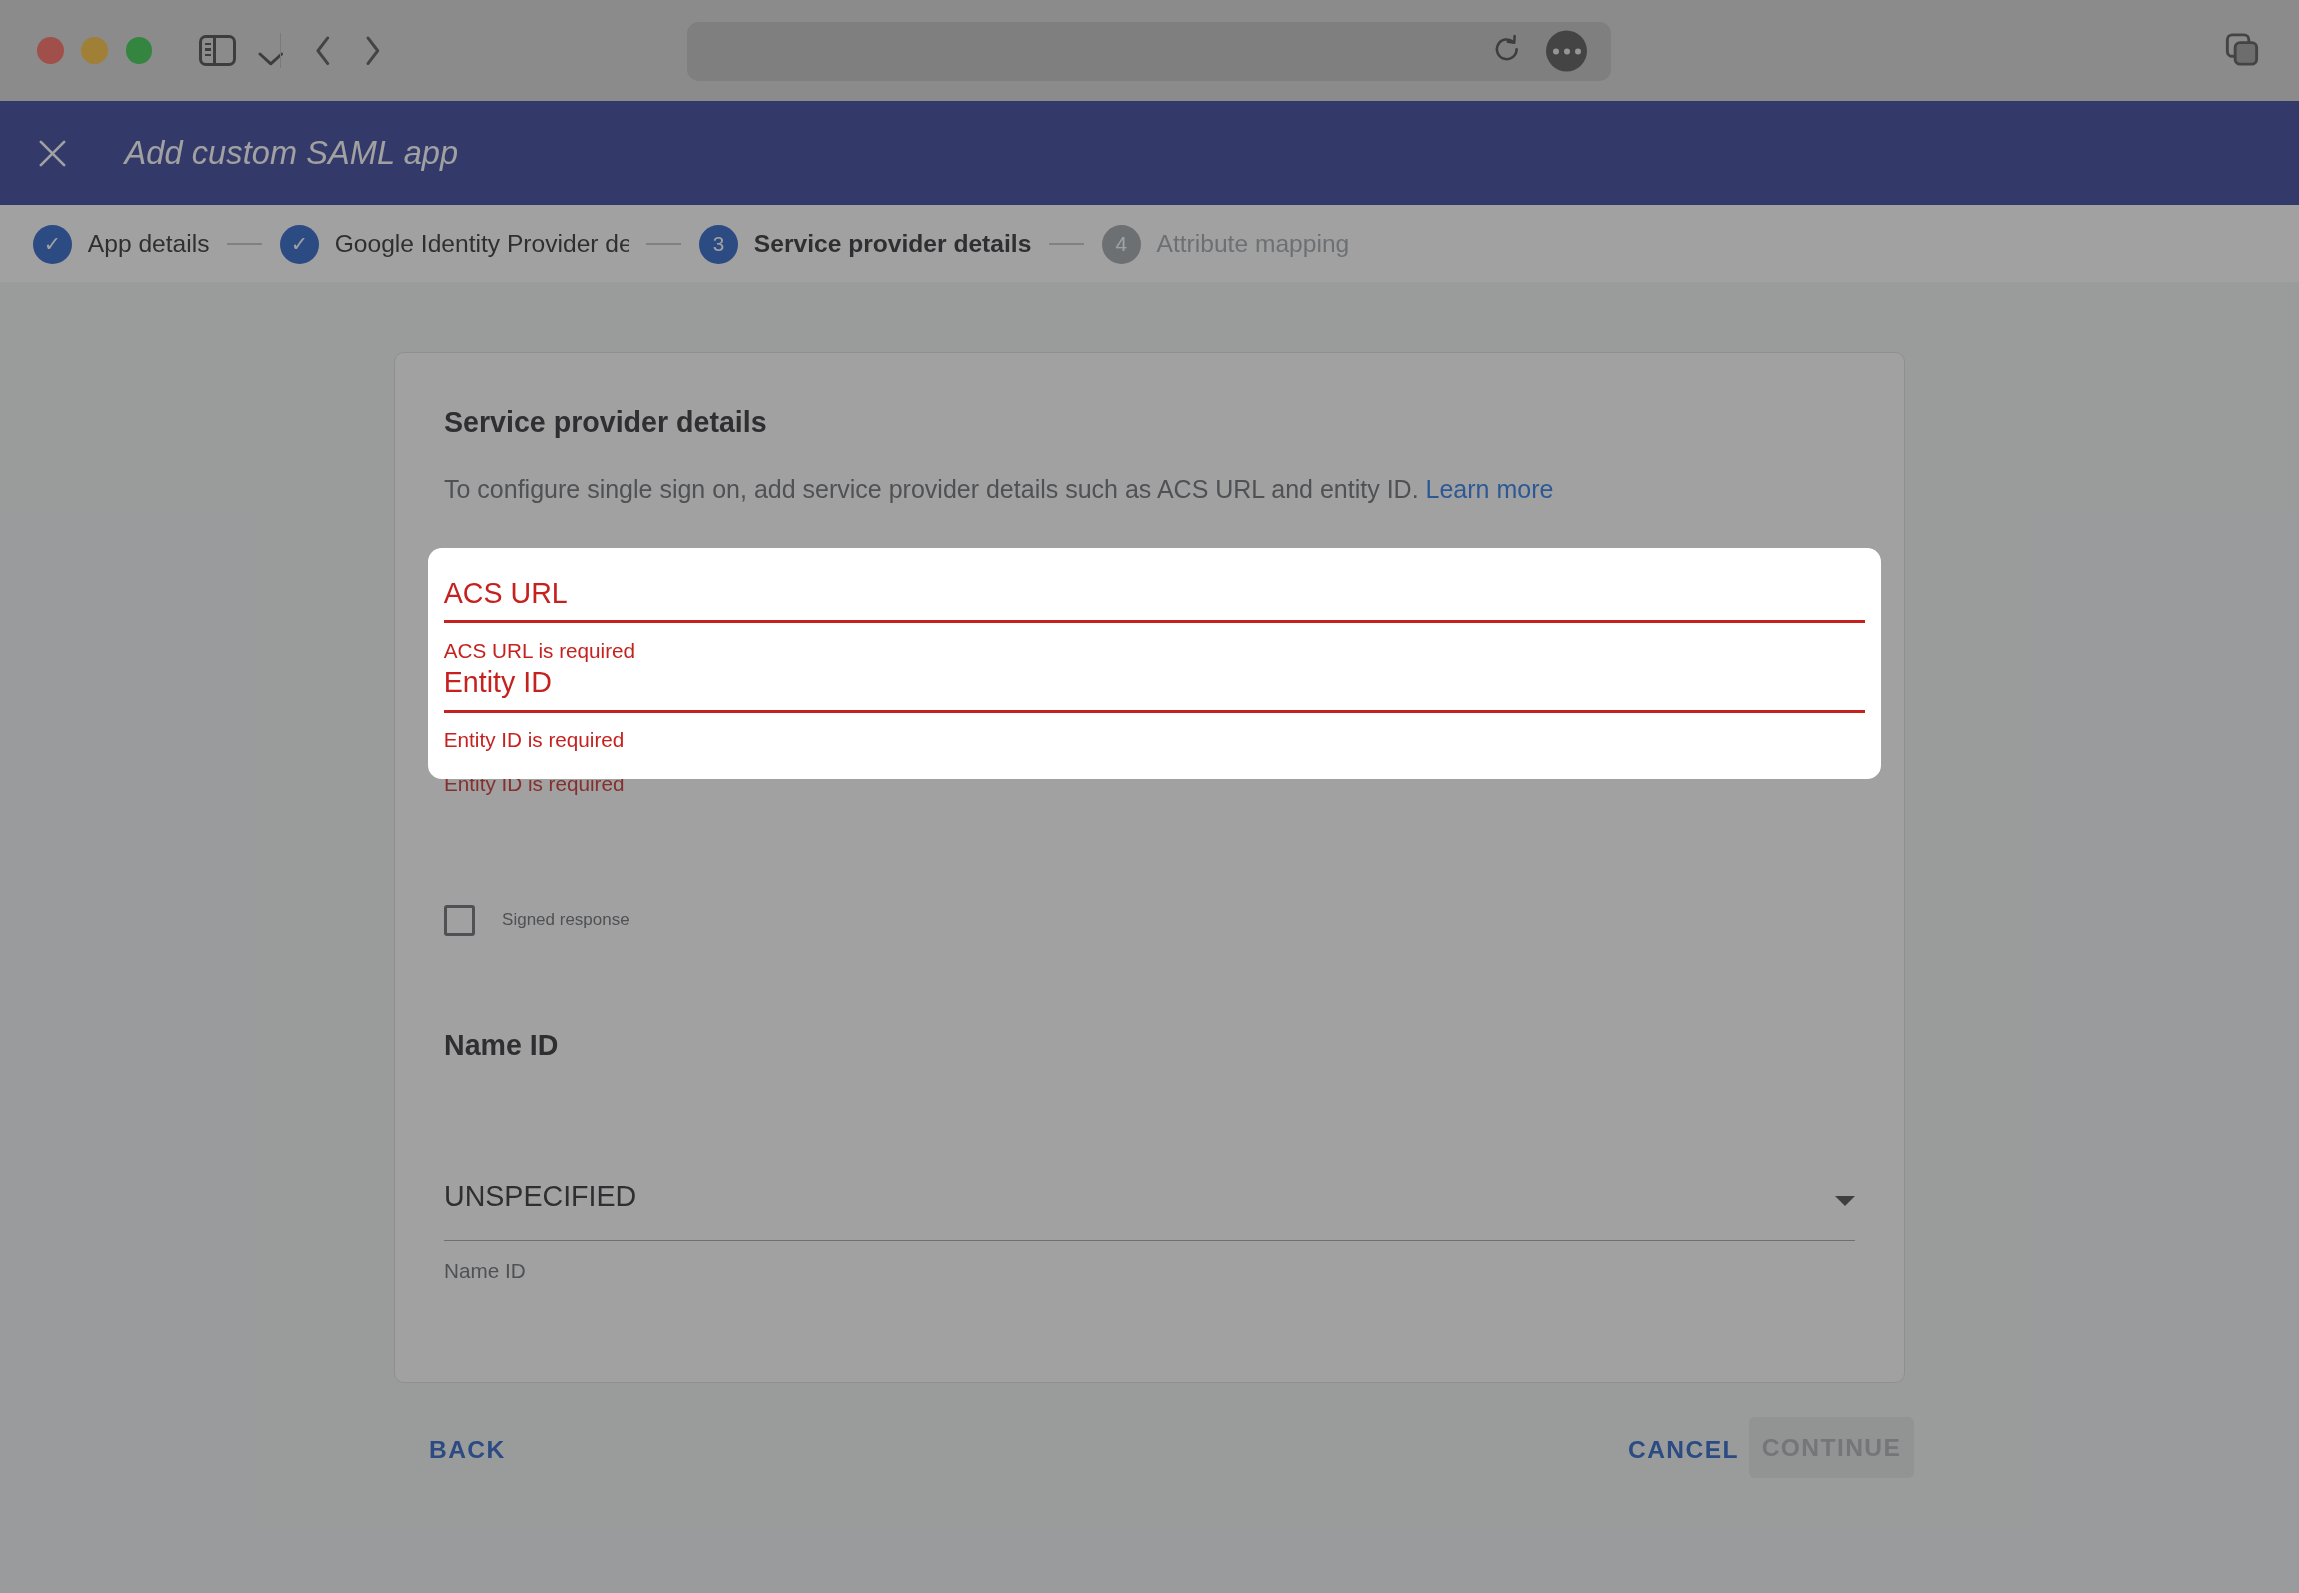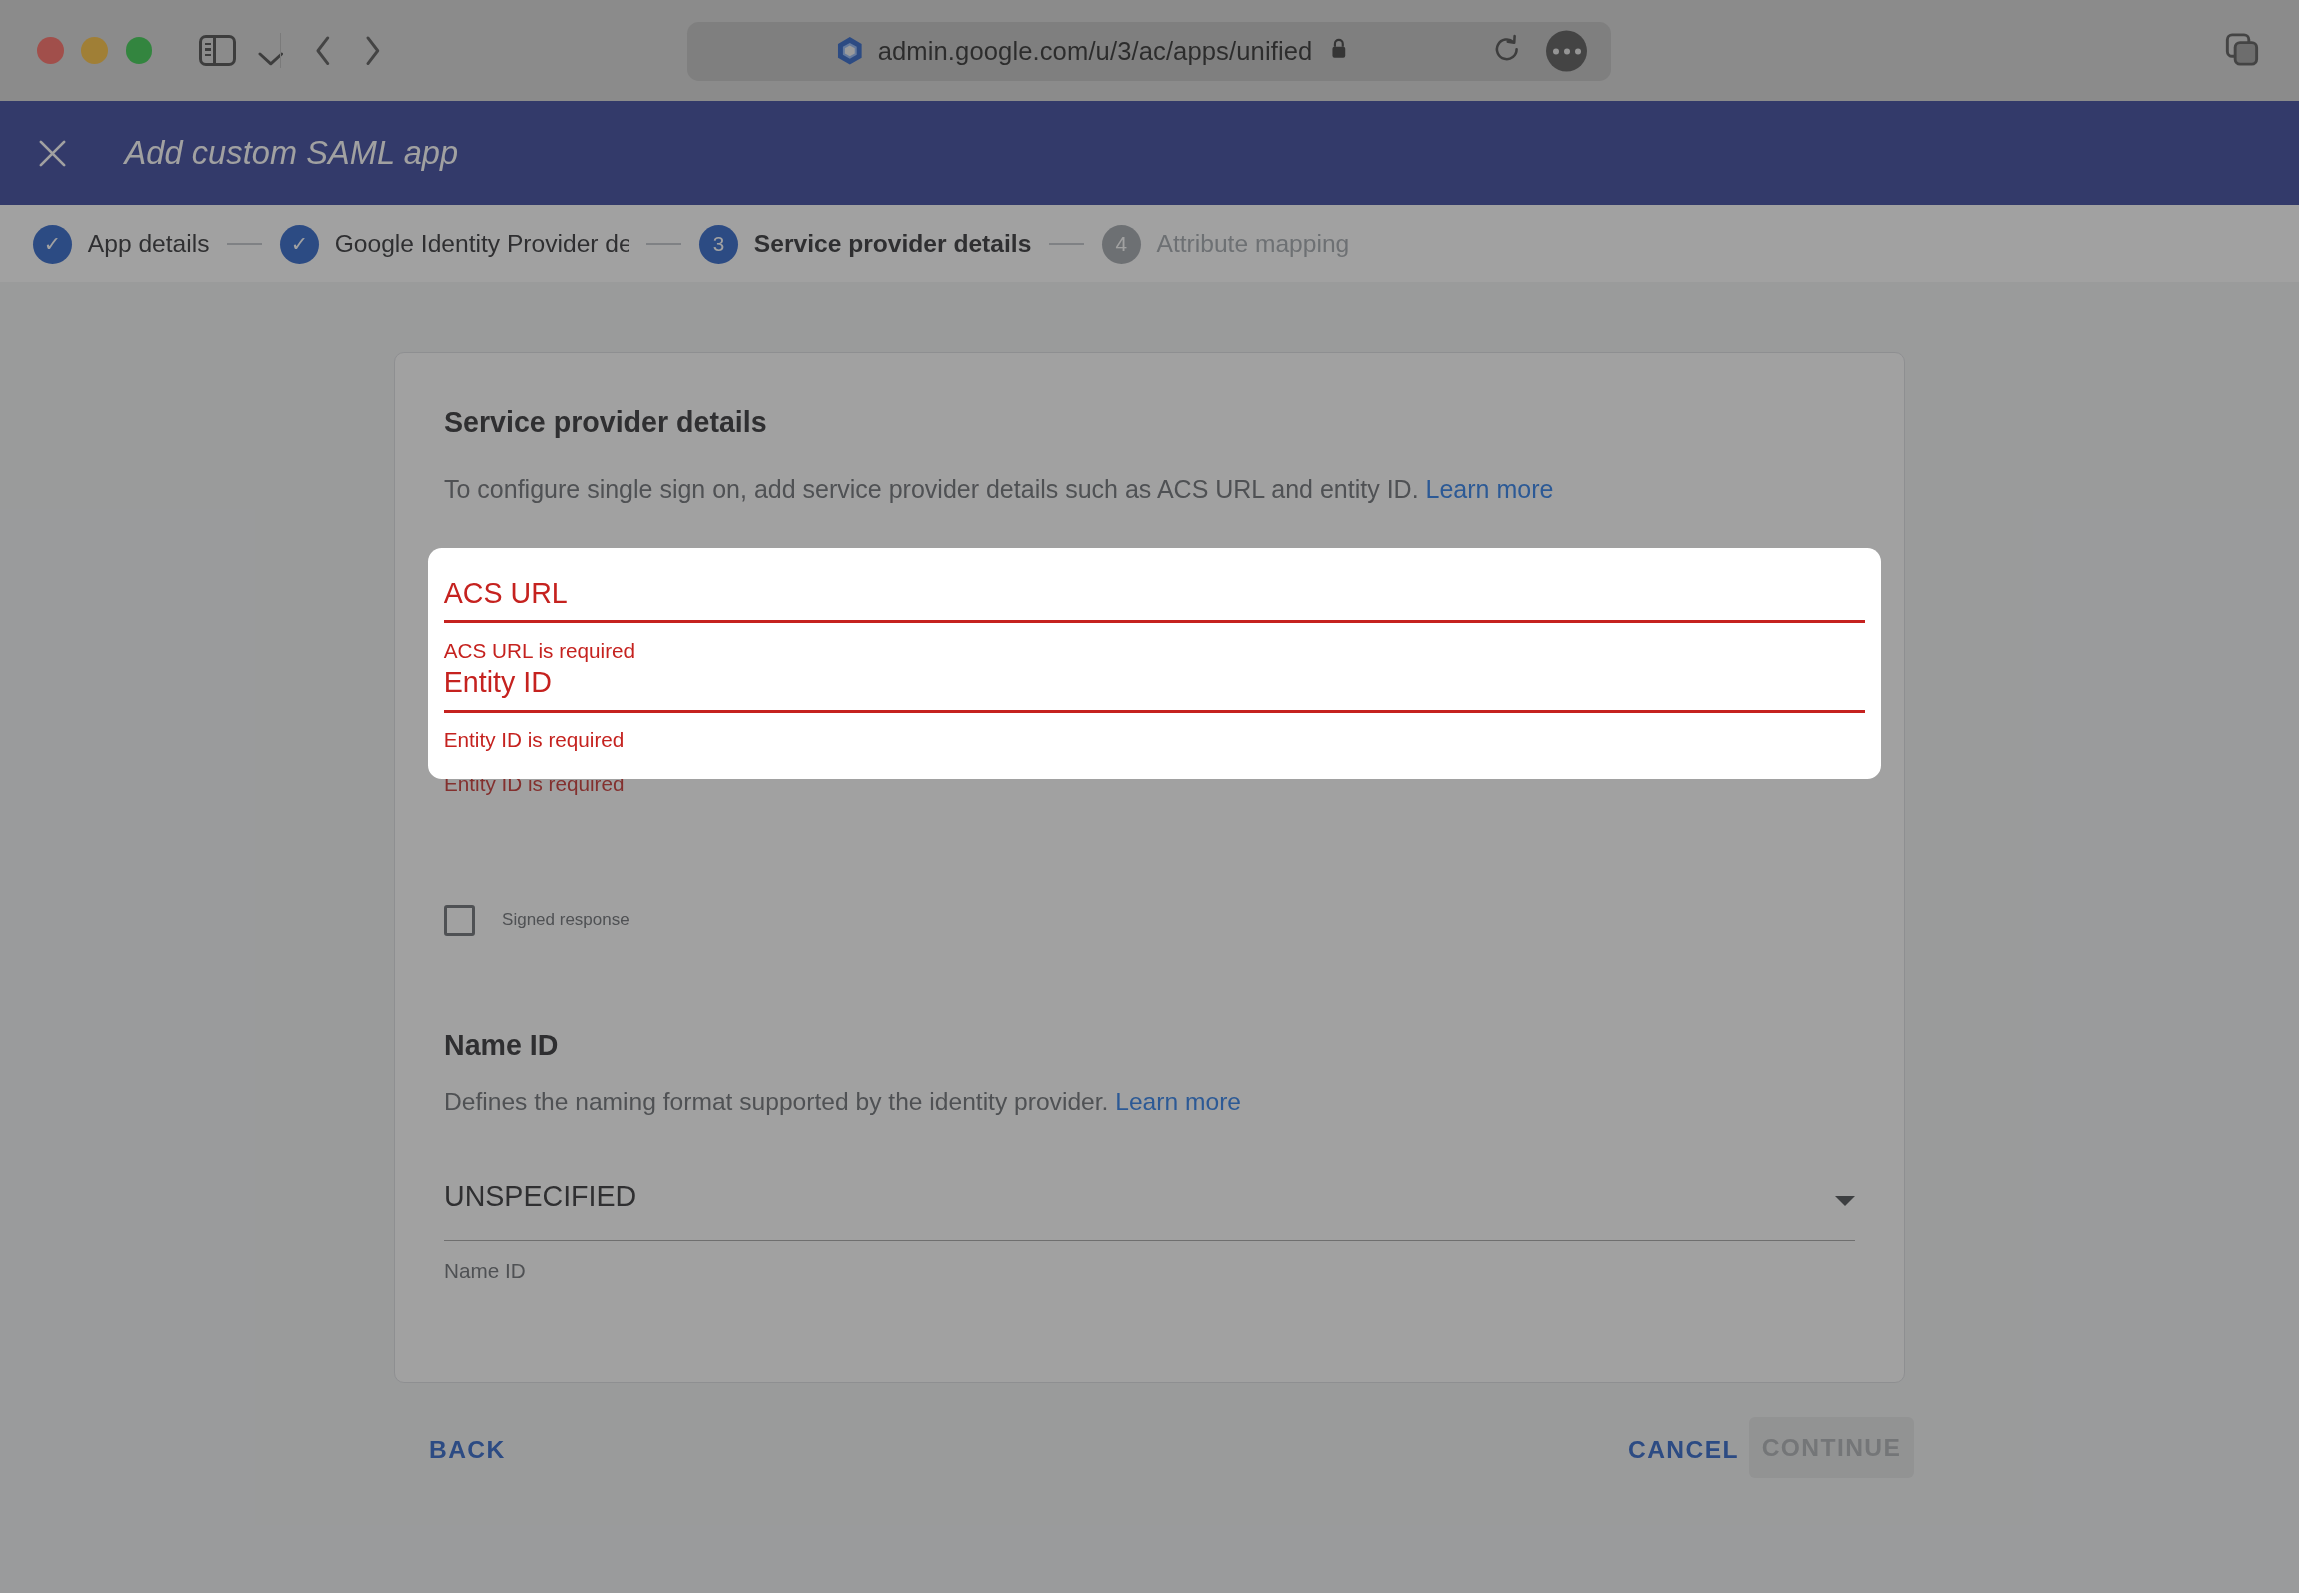--- a/index.html
+++ b/index.html
@@ -488,36 +488,20 @@
           </svg>
       </span>
       <span>
         <svg width="17.7" height="31.5" viewBox="0 0 18 32">
             <path d="M4 3 L14 16 L4 29" stroke="#4a4a4a" stroke-width="3" fill="none" stroke-linecap="round" stroke-linejoin="round"></path>
           </svg>
       </span>
     </div>
 
     <div class="url-pill">
-      <div class="url-inner">
-        <span>
-          <svg class="gfavicon" viewBox="0 0 28 30">
-            <polygon points="14,1 26,8 26,22 14,29 2,22 2,8" fill="#1a56c5"></polygon>
-            <polygon points="14,7 21,11 21,19 14,23 7,19 7,11" fill="#8ab4f8"></polygon>
-            <polygon points="14,9.5 19,12.3 19,17.7 14,20.5 9,17.7 9,12.3" fill="#f1f3f4"></polygon>
-          </svg>
-        </span>
-        <span class="url-text">admin.google.com/u/3/ac/apps/unified</span>
-        <span class="lock-icon">
-          <svg width="17.7" height="23.6" viewBox="0 0 18 24">
-            <path d="M5 10 V7 a4 4 0 0 1 8 0 v3" stroke="#2b2b2b" stroke-width="2.2" fill="none"></path>
-            <rect x="2.5" y="10" width="13" height="11" rx="2" fill="#2b2b2b"></rect>
-          </svg>
-        </span>
-      </div>
       <div class="url-actions">
         <span>
           <svg width="31.5" height="31.5" viewBox="0 0 32 32">
             <path d="M26 16 a10 10 0 1 1 -3.2 -7.3" stroke="#3c3c3c" stroke-width="2.6" fill="none" stroke-linecap="round"></path>
             <path d="M24 2.5 L23.6 9.4 L17 8.4" stroke="#3c3c3c" stroke-width="2.6" fill="none" stroke-linecap="round" stroke-linejoin="round"></path>
           </svg>
         </span>
         <span class="more-circle">
           <i></i>
             <i></i>
@@ -594,24 +578,20 @@
         <div class="err-msg">Entity ID is required</div>
       </div>
 
 
       <div class="checkbox-row">
         <span class="checkbox"></span>
         <span class="checkbox-label">Signed response</span>
       </div>
 
       <div class="nameid-head">Name ID</div>
-      <div class="nameid-sub">
-        <span>Defines the naming format supported by the identity provider.</span>
-        <a class="link" href="#">Learn more</a>
-      </div>
 
       <div class="select-wrap select-1">
         <div class="select-value-row">
           <span class="select-value">UNSPECIFIED</span>
           <span class="tri-down"></span>
         </div>
       </div>
 
       <div class="select-wrap select-2">
         <div class="select-caption">Name ID</div>

